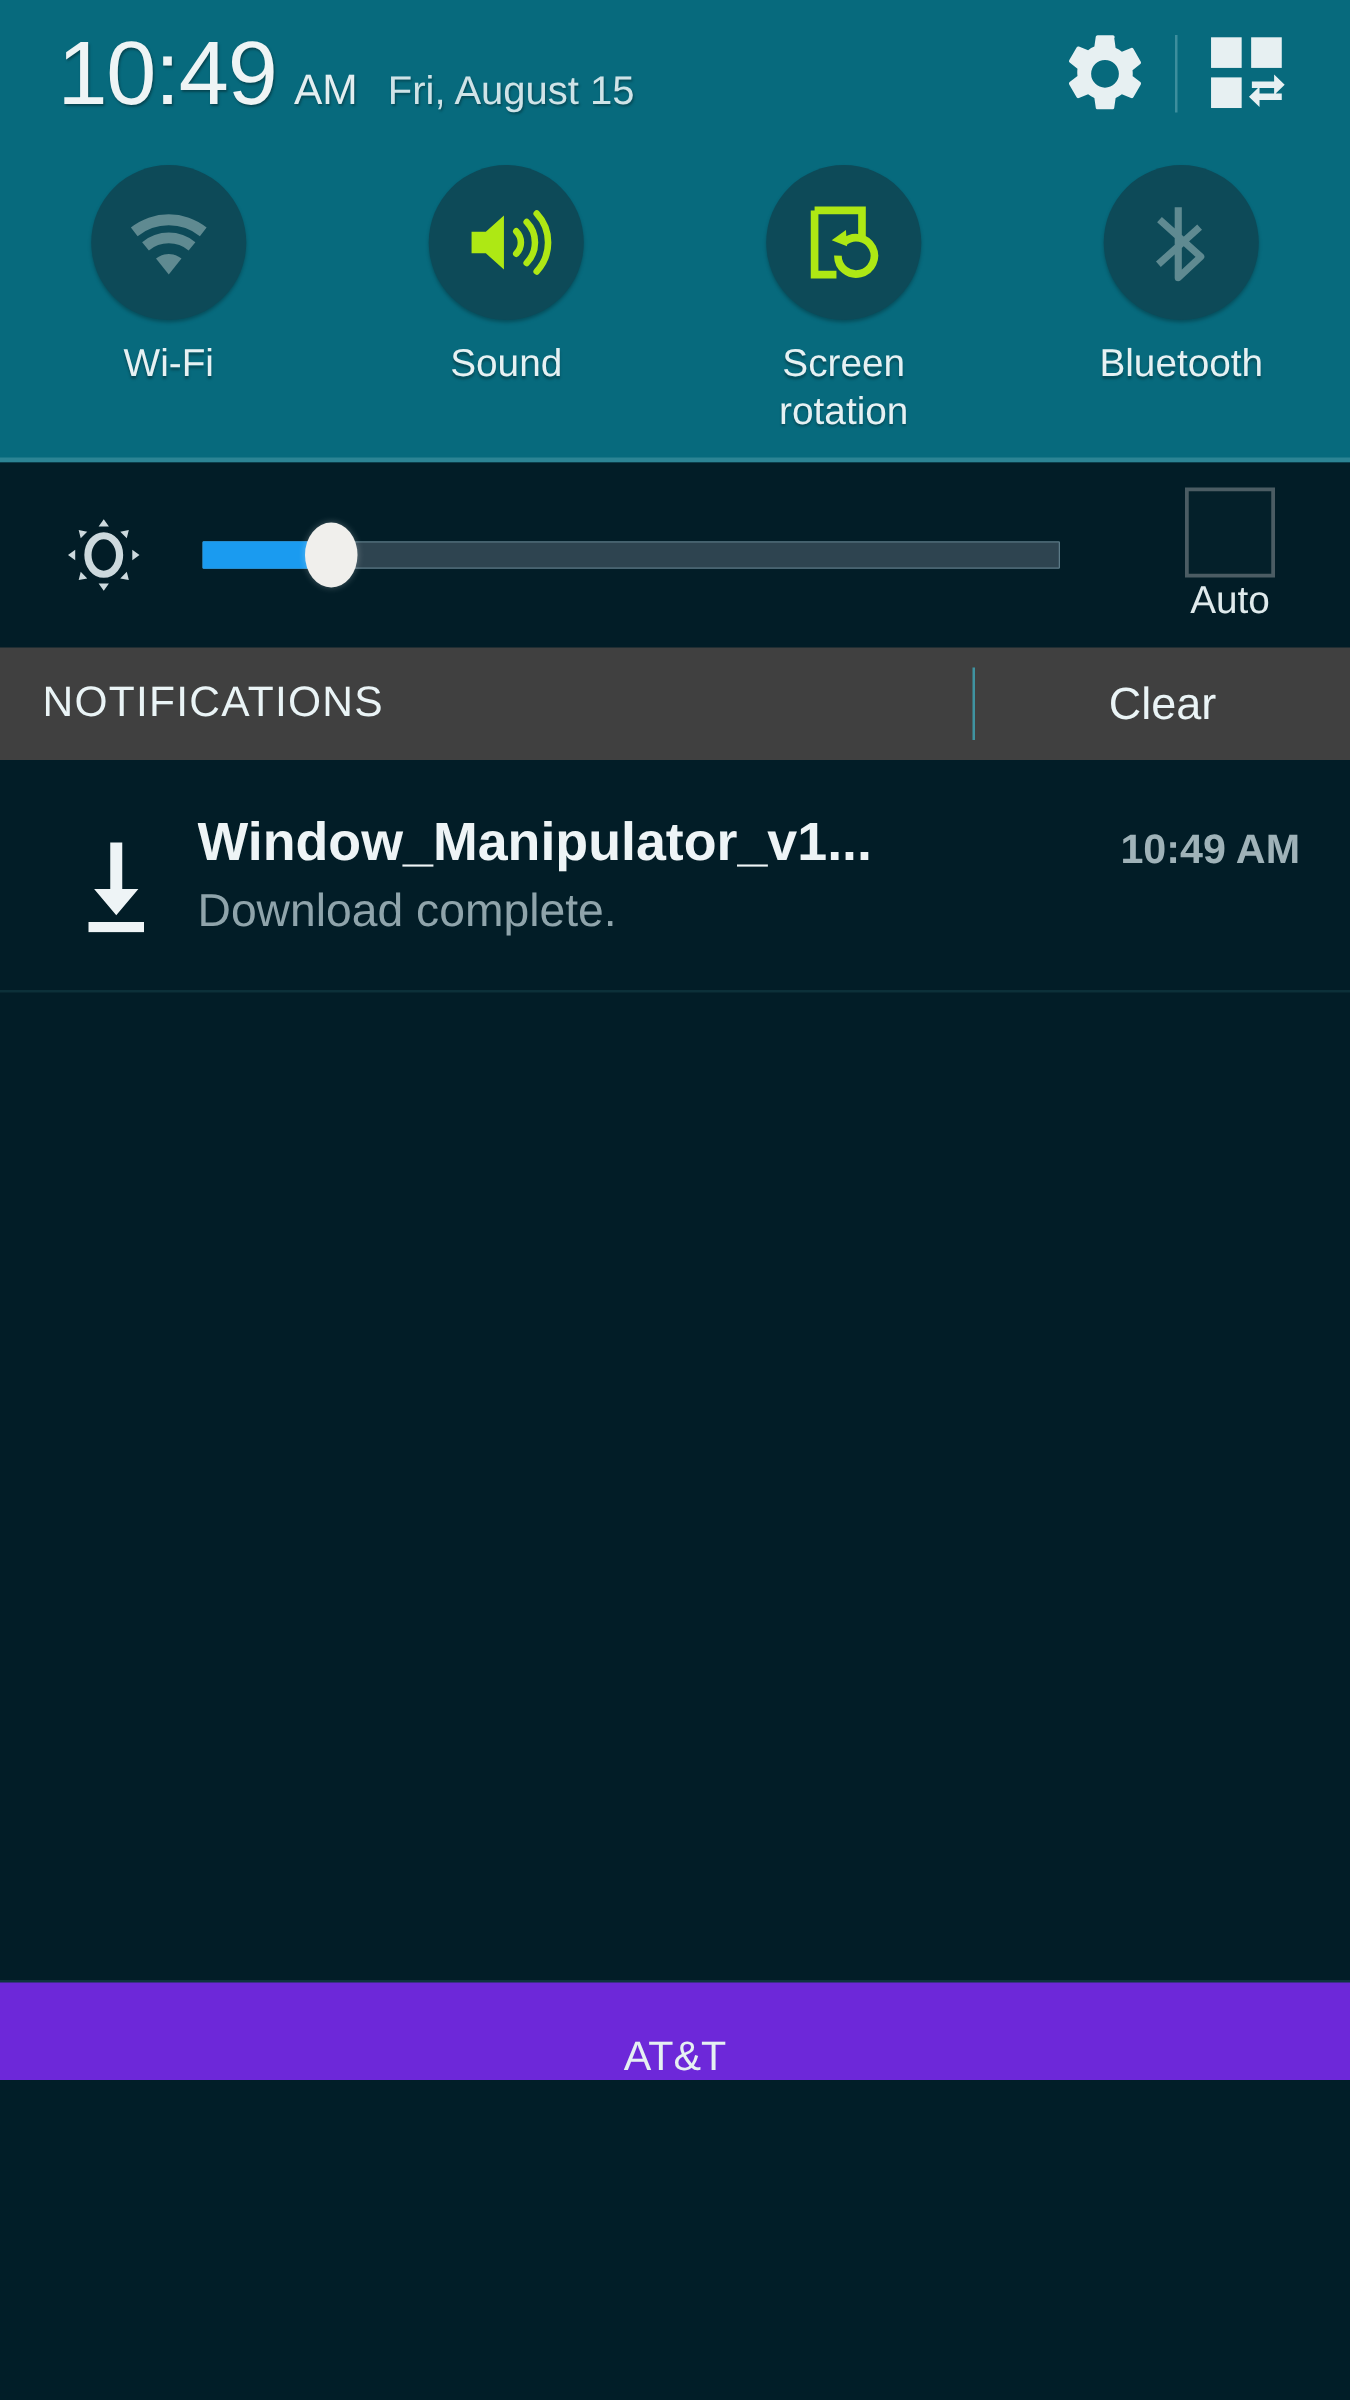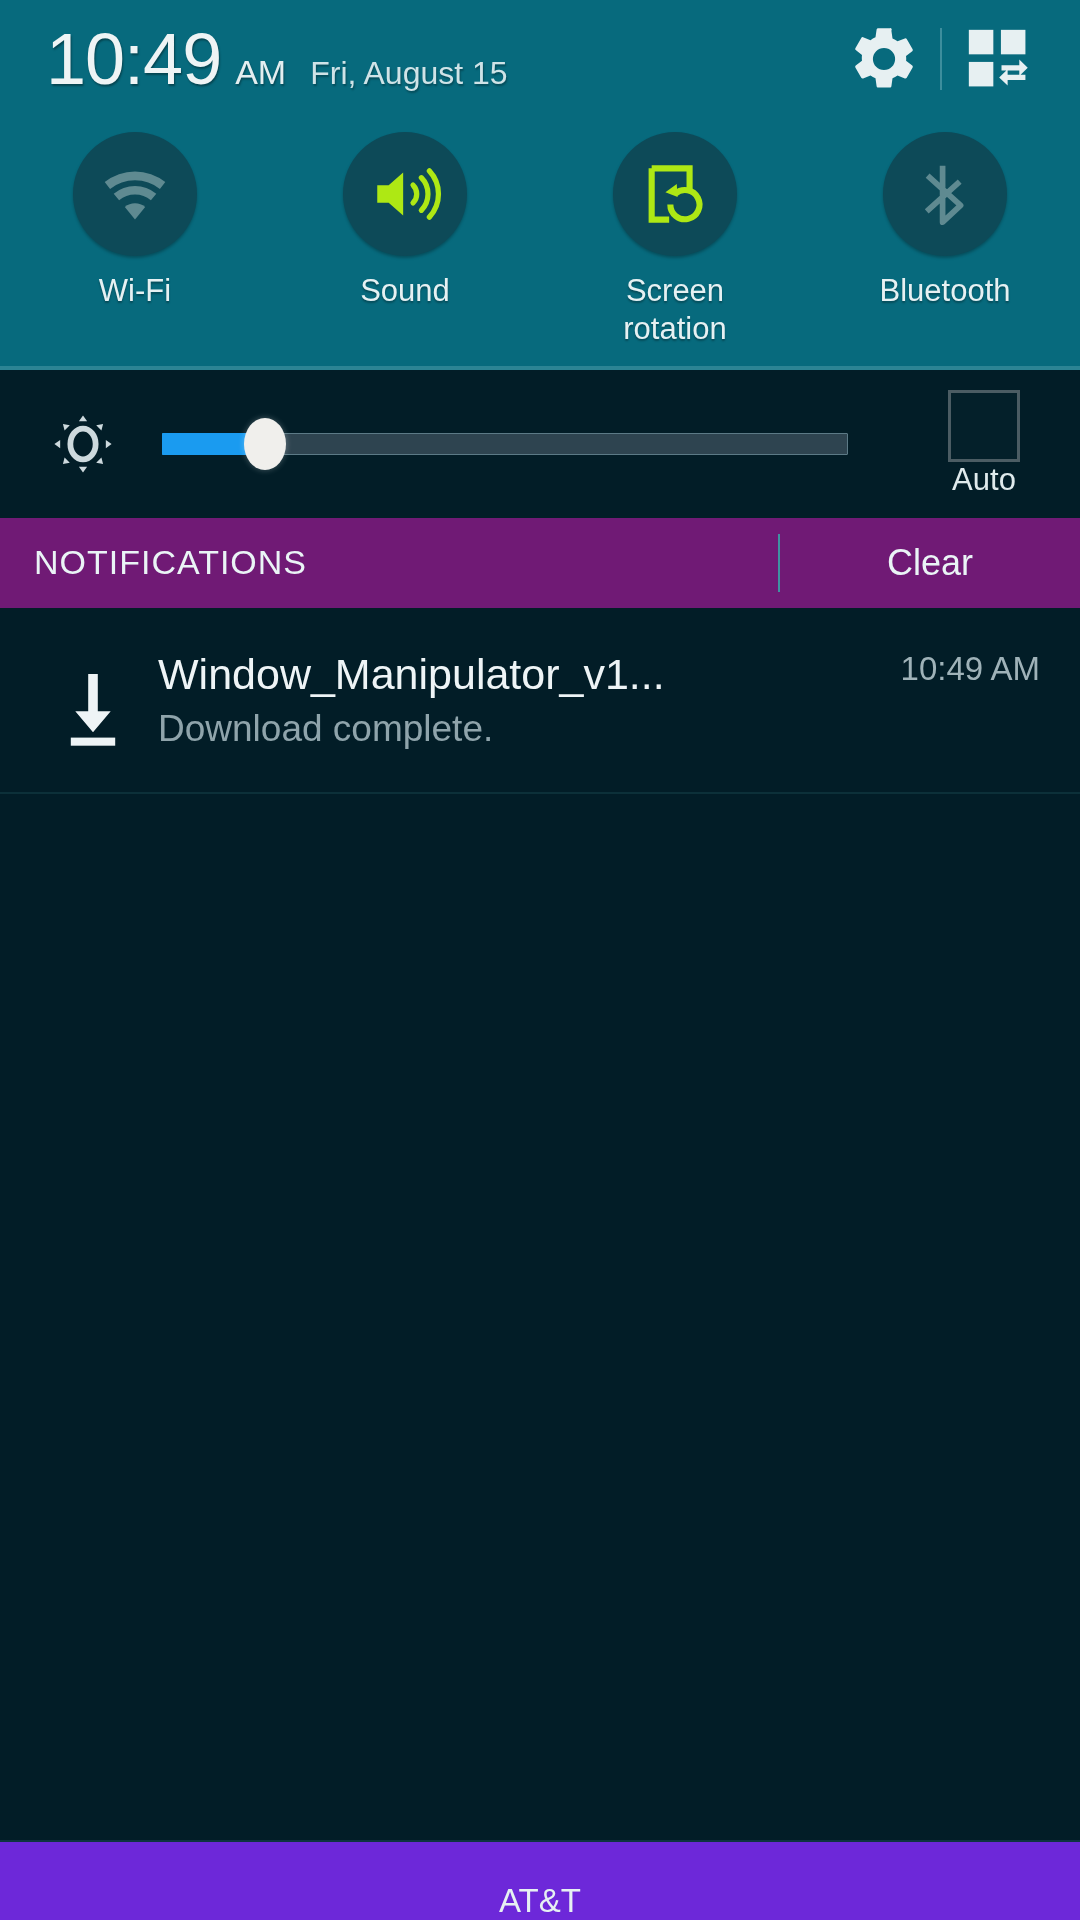--- a/index.html
+++ b/index.html
@@ -4,21 +4,21 @@
 <style>
   * { box-sizing: border-box; margin: 0; padding: 0; }
   html, body {
     width: 1080px; height: 1920px;
     background: #011e28;
     font-family: "Liberation Sans", sans-serif;
     overflow: hidden;
   }
   #screen {
     position: relative;
-    width: 1080px; height: 1920px;
+    width: 1080px; height: 1664px;
     background: #021d27;
     display: flex;
     flex-direction: column;
   }
 
   
   .quick-panel {
     background: #076a7d;
     padding: 0;
     flex: 0 0 auto;
@@ -175,21 +175,21 @@
     background: #04202a;
   }
   .auto-label {
     font-size: 31px;
     color: #dfeaec;
   }
 
   
   .notif-header {
     height: 90px;
-    background: #701a75;
+    background: #404040;
     display: flex;
     align-items: center;
     flex: 0 0 auto;
     position: relative;
   }
   .notif-title {
     font-size: 34px;
     color: #eaf4f6;
     letter-spacing: 1px;
     padding-left: 34px;
@@ -228,21 +228,22 @@
     justify-content: center;
     padding-top: 18px;
   }
   .notif-body {
     flex: 1 1 auto;
     min-width: 0;
     padding-right: 12px;
   }
   .notif-line1 {
     display: flex;
-    align-items: flex-start;
+    align-items: flex-end;
+    font-weight: bold;
   }
   .notif-name {
     font-size: 43px;
     color: #eef4f6;
     white-space: nowrap;
     overflow: hidden;
     flex: 1 1 auto;
     line-height: 1.12;
   }
   .notif-time {

